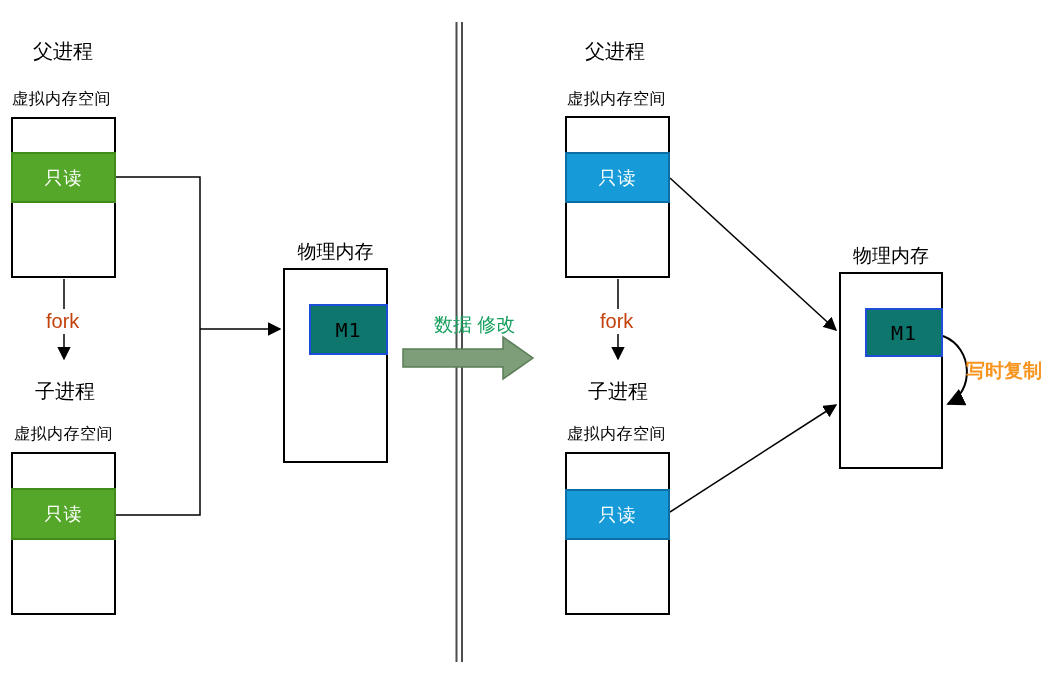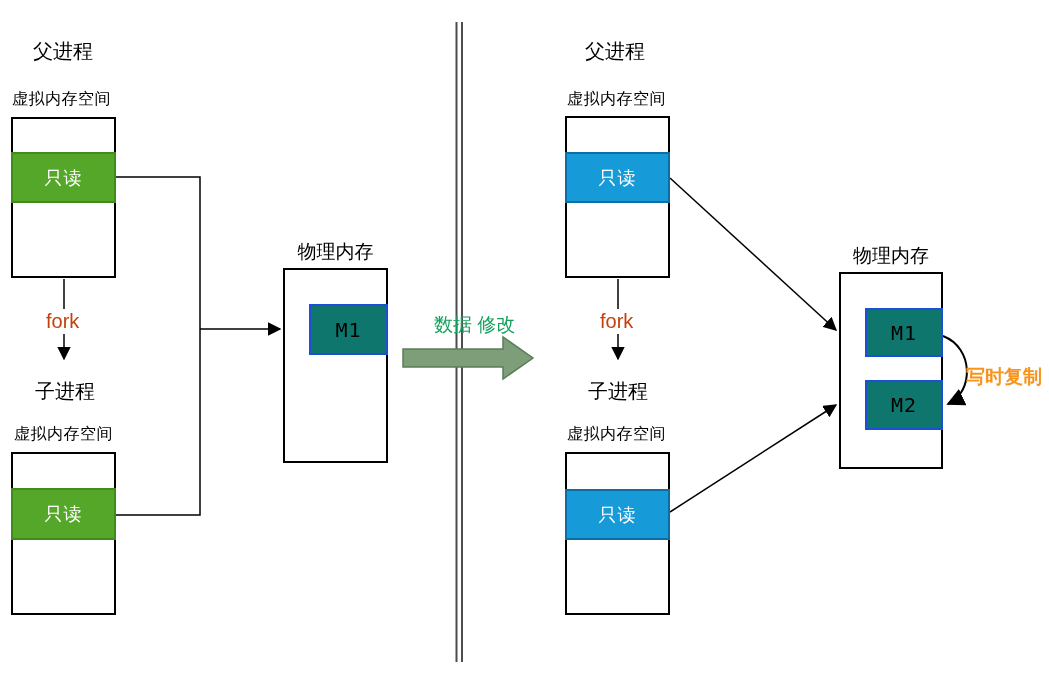--- a/index.html
+++ b/index.html
@@ -103,20 +103,17 @@
     <div class="band blue" style="top:35px;height:51px;">
       <span>只读</span>
     </div>
   </div>
 
   <div class="lbl physlbl" style="left:839px;top:246px;width:104px;">物理内存</div>
   <div class="box" style="left:839px;top:272px;width:104px;height:197px;">
     <div class="band orange" style="top:34px;height:49px;">
       <span>M1</span>
     </div>
-    <div class="band orange" style="top:106px;height:50px;">
-      <span>M2</span>
-    </div>
   </div>
 
-  <div class="lbl cowlbl" style="left:966px;top:361px;margin-top:6px;">写时复制</div>
+  <div class="lbl cowlbl" style="left:966px;top:361px;">写时复制</div>
 
 </div>
 
 </body></html>

